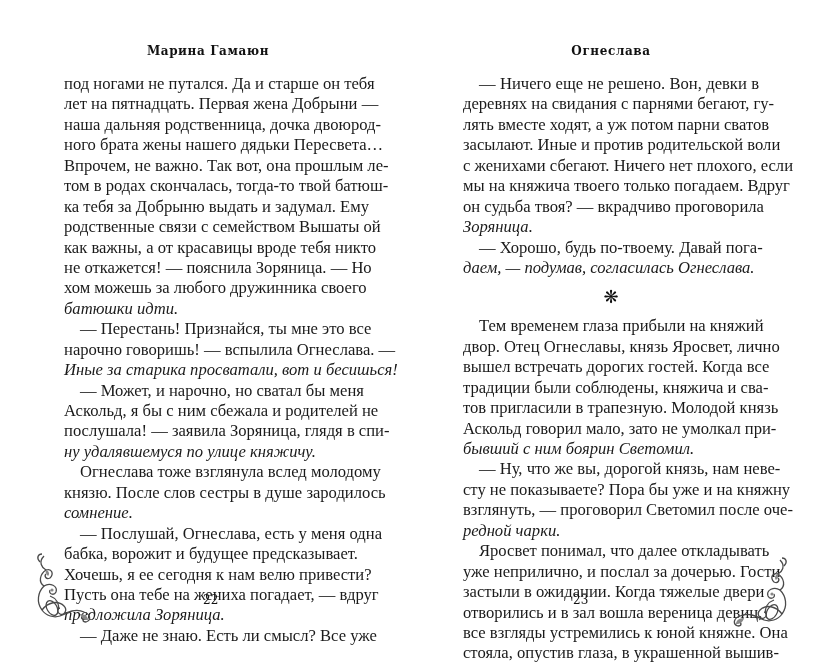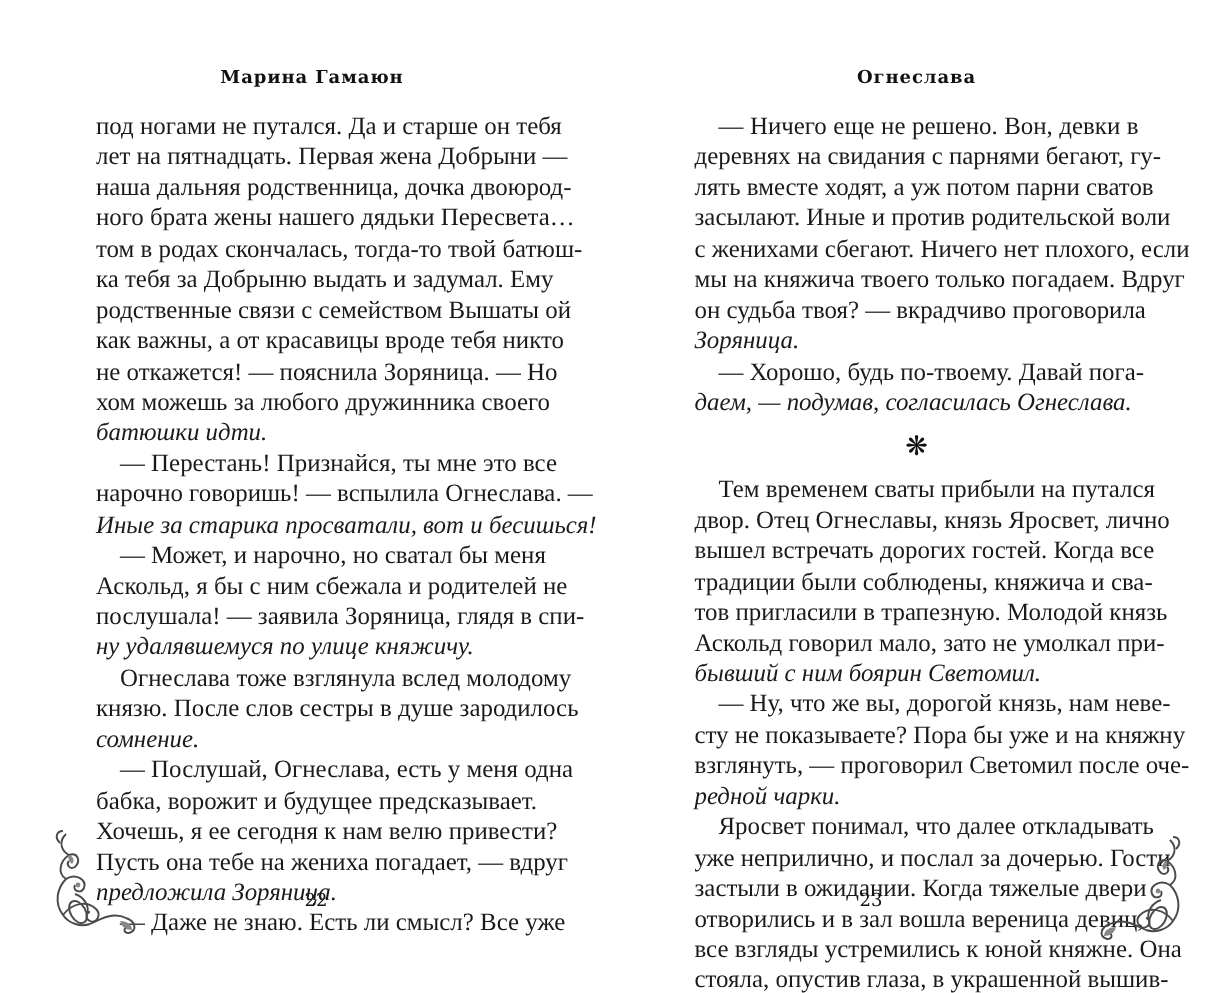--- a/index.html
+++ b/index.html
@@ -31,20 +31,21 @@
 </head>
 <body>
 
 <div class="page left">
   <div class="running-head">Марина Гамаюн</div>
   <div class="textblock" id="left-text">
       <span class="line">под ногами не путался. Да и старше он тебя</span>
       <span class="line">лет на пятнадцать. Первая жена Добрыни —</span>
       <span class="line">наша дальняя родственница, дочка двоюрод-</span>
       <span class="line">ного брата жены нашего дядьки Пересвета…</span>
+      <span class="line">Впрочем, не важно. Так вот, она прошлым ле-</span>
       <span class="line">том в родах скончалась, тогда-то твой батюш-</span>
       <span class="line">ка тебя за Добрыню выдать и задумал. Ему</span>
       <span class="line">родственные связи с семейством Вышаты ой</span>
       <span class="line">как важны, а от красавицы вроде тебя никто</span>
       <span class="line">не откажется! — пояснила Зоряница. — Но</span>
       <span class="line">хом можешь за любого дружинника своего</span>
       <span class="line last">батюшки идти.</span>
       <span class="line indent">— Перестань! Признайся, ты мне это все</span>
       <span class="line">нарочно говоришь! — вспылила Огнеслава. —</span>
       <span class="line last">Иные за старика просватали, вот и бесишься!</span>
@@ -92,21 +93,21 @@
         <span class="line">засылают. Иные и против родительской воли</span>
         <span class="line">с женихами сбегают. Ничего нет плохого, если</span>
         <span class="line">мы на княжича твоего только погадаем. Вдруг</span>
         <span class="line">он судьба твоя? — вкрадчиво проговорила</span>
         <span class="line last">Зоряница.</span>
         <span class="line indent">— Хорошо, будь по-твоему. Давай пога-</span>
         <span class="line last">даем, — подумав, согласилась Огнеслава.</span>
       </div>
     <span class="separator">❋</span>
     <div id="right-text-after">
-        <span class="line indent">Тем временем сваты прибыли на путался</span>
+        <span class="line indent">Тем временем глаза прибыли на княжий</span>
         <span class="line">двор. Отец Огнеславы, князь Яросвет, лично</span>
         <span class="line">вышел встречать дорогих гостей. Когда все</span>
         <span class="line">традиции были соблюдены, княжича и сва-</span>
         <span class="line">тов пригласили в трапезную. Молодой князь</span>
         <span class="line">Аскольд говорил мало, зато не умолкал при-</span>
         <span class="line last">бывший с ним боярин Светомил.</span>
         <span class="line indent">— Ну, что же вы, дорогой князь, нам неве-</span>
         <span class="line">сту не показываете? Пора бы уже и на княжну</span>
         <span class="line">взглянуть, — проговорил Светомил после оче-</span>
         <span class="line last">редной чарки.</span>

